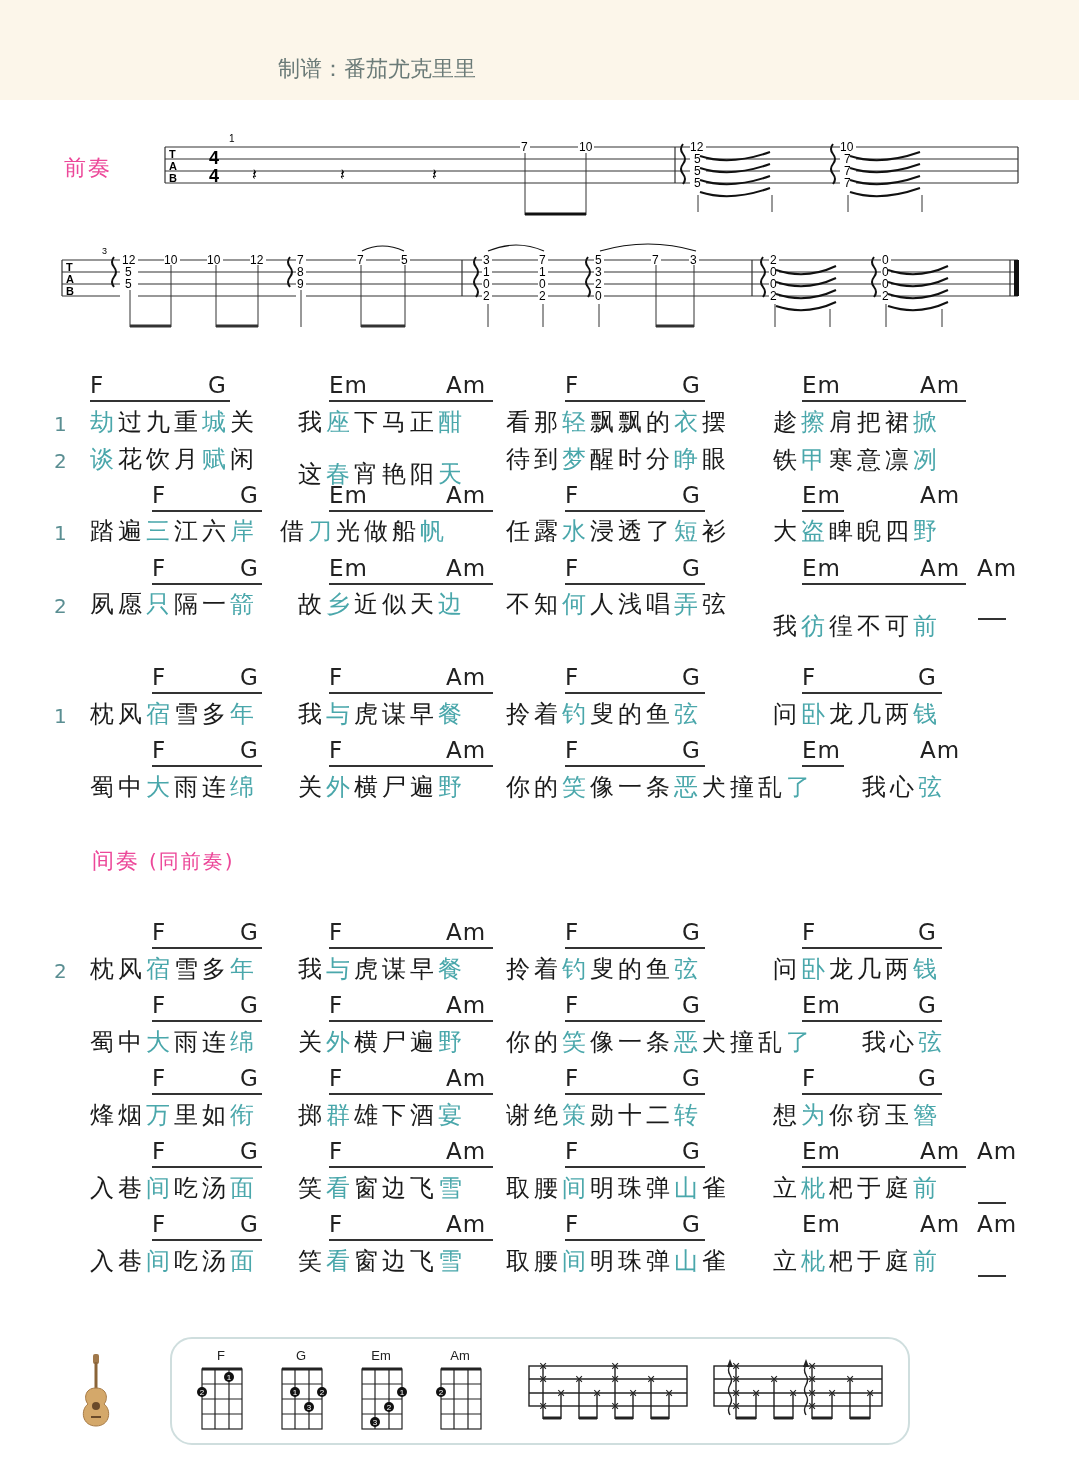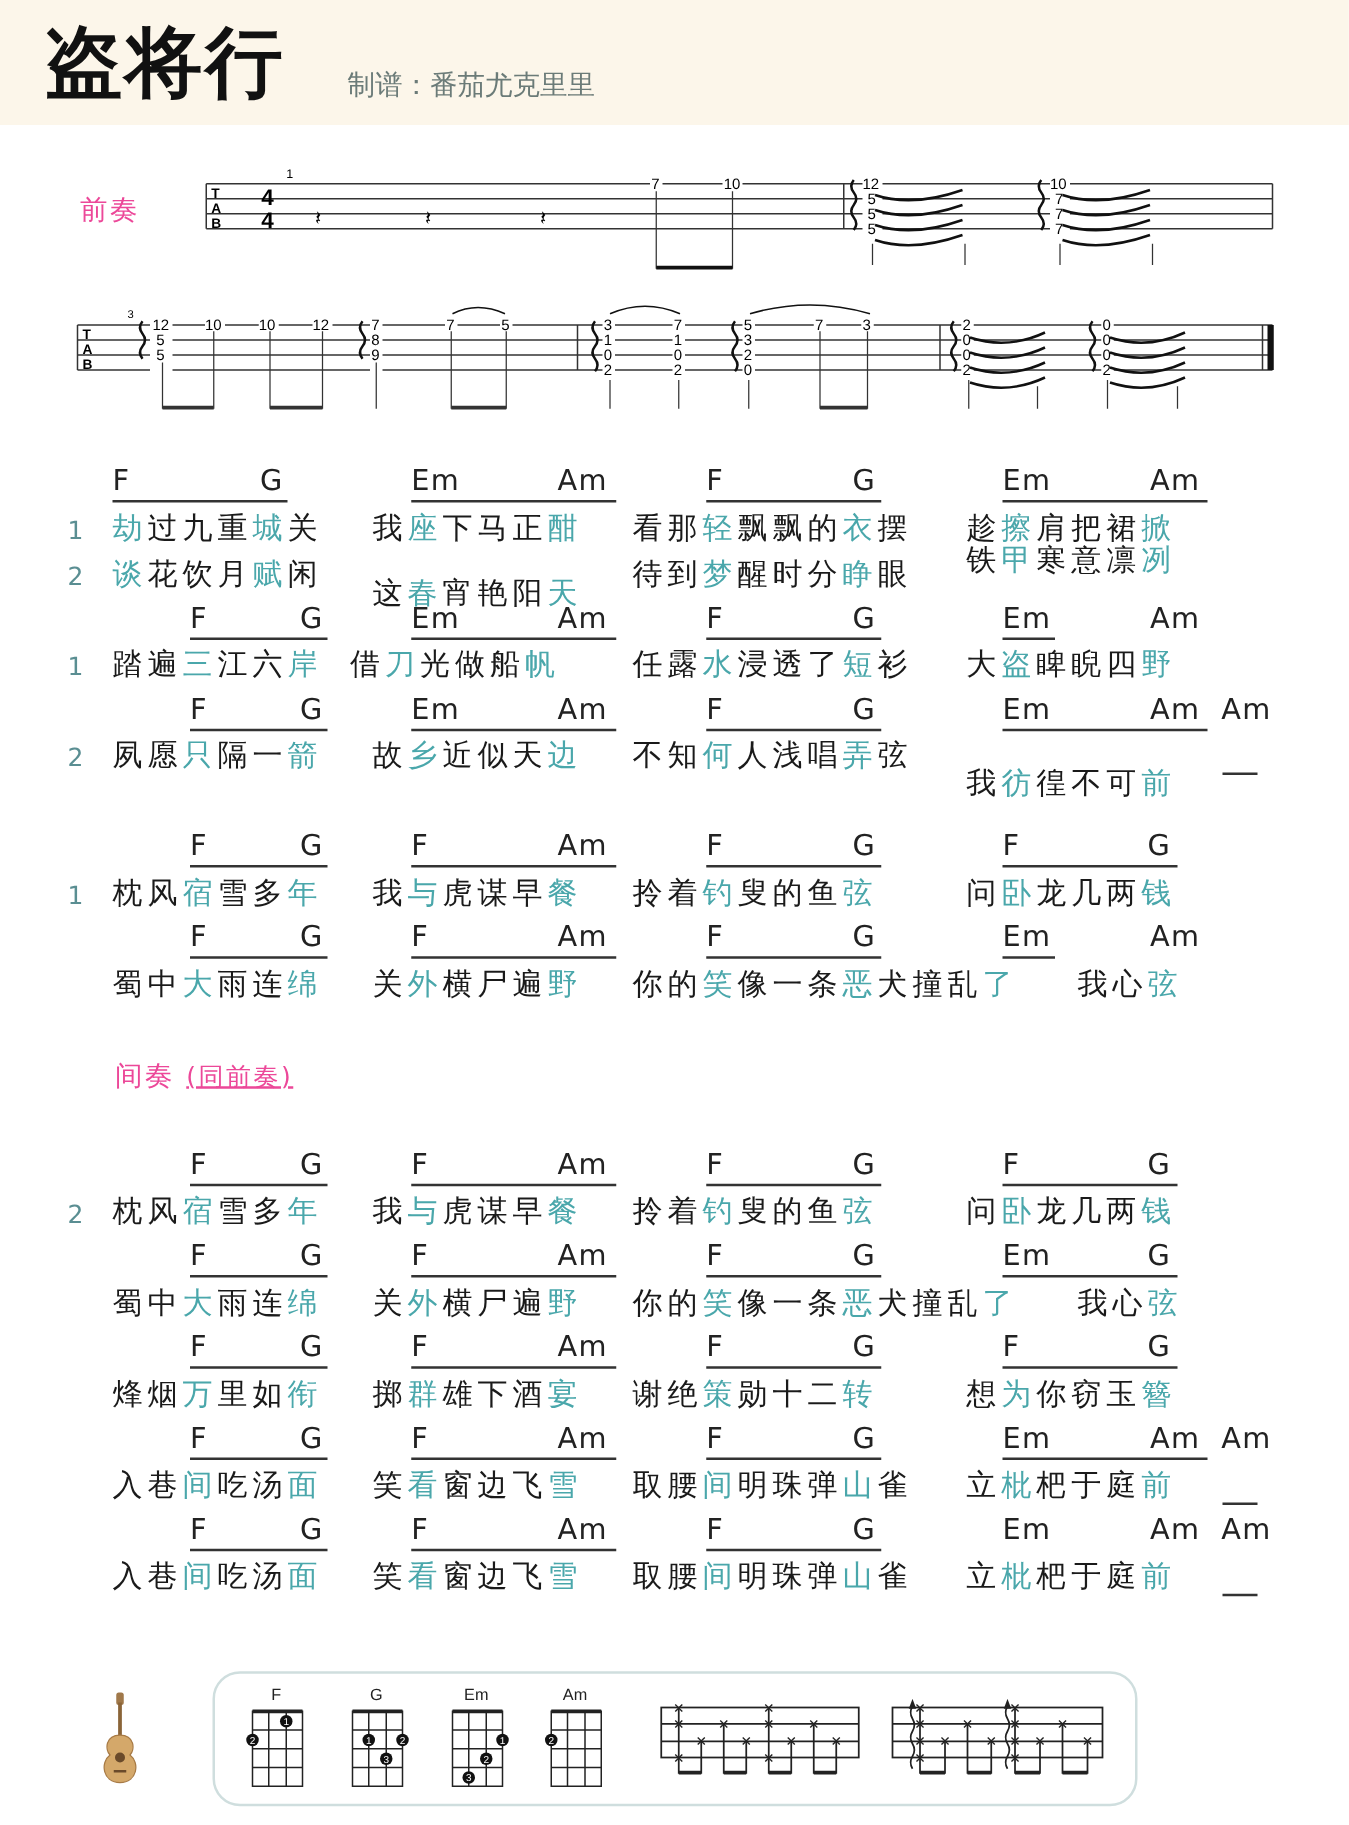--- a/index.html
+++ b/index.html
@@ -7,38 +7,37 @@
          font-family:"DejaVu Sans", sans-serif; color:#1a1a1a; }
   .header { position:absolute; left:0; top:0; width:1079px; height:100px; background:#fcf6ea; }
   .title { position:absolute; left:36px; top:8px; font-size:62px; font-weight:bold; letter-spacing:2px; color:#111; line-height:84px; }
   .meta { position:absolute; left:278px; font-size:22px; color:#6b7b78; white-space:pre; line-height:30px; }
   .logo { position:absolute; left:925px; top:10px; width:130px; height:75px; }
   .logo .brand1 { position:absolute; left:62px; top:6px; font-size:28px; font-weight:bold; color:#3aa6ad; letter-spacing:1px; }
   .logo .brand2 { position:absolute; left:62px; top:42px; font-size:14px; color:#3aa6ad; letter-spacing:1px; }
   .logo .brand3 { position:absolute; left:62px; top:62px; font-size:6px; color:#3aa6ad; letter-spacing:1px; }
 
   .section-label { position:absolute; font-size:22px; color:#ec4899; letter-spacing:2px; }
-  .section-label .sub { font-size:20px;text-decoration:underline; }
+  .section-label .sub { font-size:20px; }
 
   svg text { font-family:"Liberation Sans", sans-serif; }
 
   .line-num { position:absolute; font-size:20px; color:#5a8e92; }
   .chord { position:absolute; font-size:23px; color:#222; letter-spacing:1px; }
   .cbar { position:absolute; height:2px; background:#333; }
   .lyric { position:absolute; font-size:24px; letter-spacing:4px; color:#1a1a1a; white-space:pre; }
   .hl { color:#4aa7ab; }
   .dash { position:absolute; height:2px; background:#333; width:28px; }
 
   .chord-panel { position:absolute; left:170px; top:1337px; width:736px; height:104px; border:2px solid #cfdede; border-radius:22px; background:#fff; }
 </style>
 </head>
 <body>
 
 <div class="header">
-  <div class="title">盗将行</div>
   <div class="meta" style="top:54px;"><span>制谱：</span><span>番茄尤克里里</span></div>
 </div>
 
 <div class="section-label" style="left:64px;top:153px;">前奏</div>
 
 <svg width="1079" height="230" style="position:absolute;left:0;top:120px;">
   <g stroke="#333" stroke-width="1.2">
     <line x1="165" y1="27" x2="1018" y2="27"></line>
       <line x1="165" y1="39" x2="1018" y2="39"></line>
     <line x1="165" y1="51" x2="1018" y2="51"></line>
@@ -220,21 +219,21 @@
   <div class="line-num" style="left:54px;top:412px;">1</div>
   <div class="lyric" style="left:90px;top:406px;"><span class="hl">劫</span>过九重<span class="hl">城</span>关</div>
   <div class="lyric" style="left:298px;top:406px;">我<span class="hl">座</span>下马正<span class="hl">酣</span></div>
   <div class="lyric" style="left:506px;top:406px;">看那<span class="hl">轻</span>飘飘的<span class="hl">衣</span>摆</div>
   <div class="lyric" style="left:773px;top:406px;">趁<span class="hl">擦</span>肩把裙<span class="hl">掀</span></div>
 
   <div class="line-num" style="left:54px;top:449px;">2</div>
   <div class="lyric" style="left:90px;top:443px;"><span class="hl">谈</span>花饮月<span class="hl">赋</span>闲</div>
   <div class="lyric" style="left:298px;top:458px;font-family:Liberation Mono, monospace;">这<span class="hl">春</span>宵艳阳<span class="hl">天</span></div>
   <div class="lyric" style="left:506px;top:443px;">待到<span class="hl">梦</span>醒时分<span class="hl">睁</span>眼</div>
-  <div class="lyric" style="left:773px;top:432px;">铁<span class="hl">甲</span>寒意凛<span class="hl">冽</span></div>
+  <div class="lyric" style="left:773px;top:444px;">铁<span class="hl">甲</span>寒意凛<span class="hl">冽</span></div>
 </div>
 
 <div>
 
   <div class="chord" style="left:152px;top:482px;">F</div>
   <div class="chord" style="left:240px;top:482px;">G</div>
   <div class="cbar" style="left:152px;top:510px;width:110px;"></div>
   <div class="chord" style="left:329px;top:482px;">Em</div>
   <div class="chord" style="left:446px;top:482px;">Am</div>
   <div class="cbar" style="left:329px;top:510px;width:164px;"></div>

